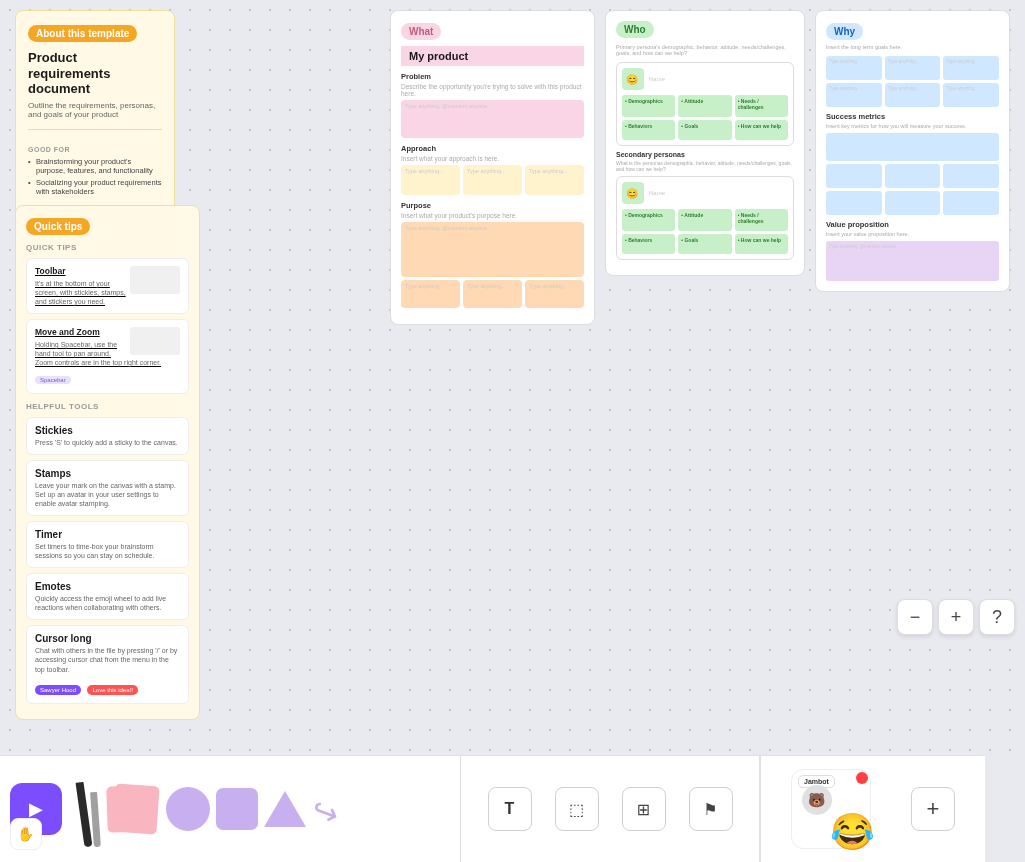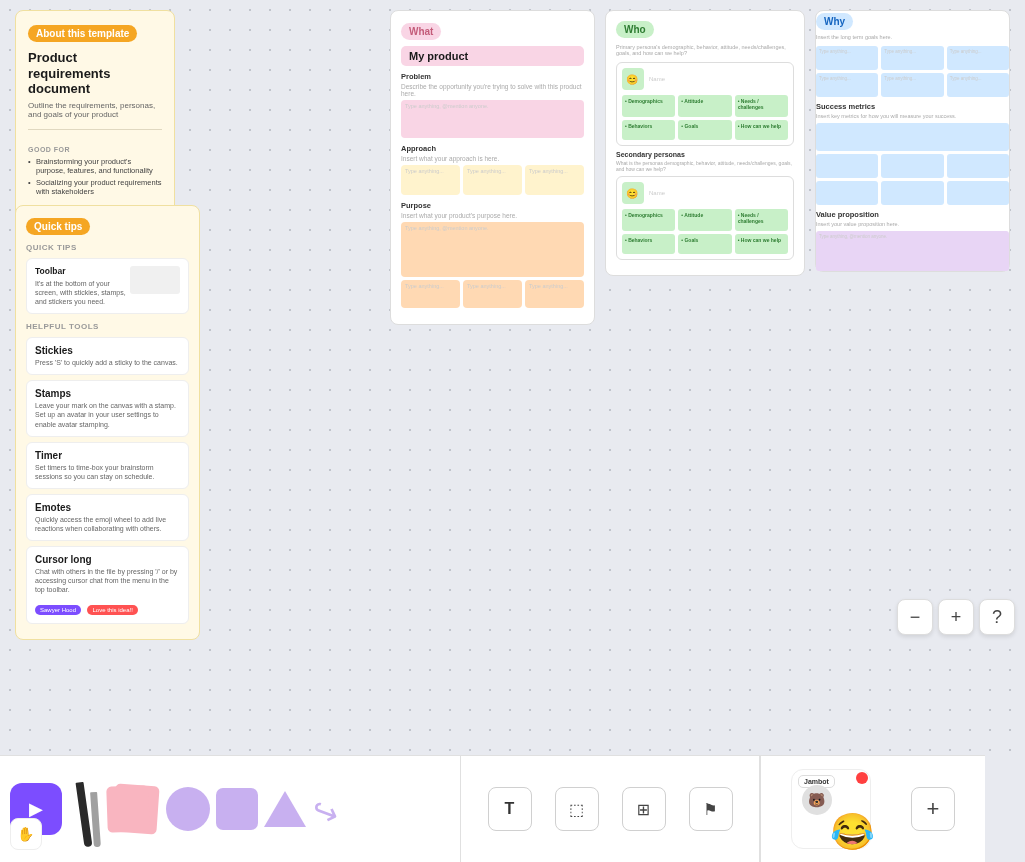--- a/index.html
+++ b/index.html
@@ -130,20 +130,21 @@
       text-transform: uppercase;
       letter-spacing: 0.5px;
       margin-bottom: 6px;
     }
     .tip-item {
       background: white;
       border-radius: 6px;
       padding: 7px 8px;
       margin-bottom: 5px;
       border: 1px solid #eee;
+      text-decoration: underline;
     }
     .tip-title {
       font-size: 8.5px;
       font-weight: 700;
       color: #1a1a1a;
       margin-bottom: 3px;
     }
     .tip-desc {
       font-size: 7px;
       color: #666;
@@ -225,21 +226,21 @@
       border-radius: 12px;
       display: inline-block;
       margin-bottom: 6px;
     }
     .what-product-name {
       font-size: 11px;
       font-weight: 700;
       color: #1a1a1a;
       background: #f9d5e5;
       padding: 4px 8px;
-      border-radius: 5px;
+      border-radius: 0;
       margin-bottom: 6px;
     }
     .what-section {
       margin-bottom: 6px;
     }
     .what-section-title {
       font-size: 7.5px;
       font-weight: 700;
       color: #333;
       margin-bottom: 2px;
@@ -388,20 +389,21 @@
     }
 
     
     .why-panel {
       position: absolute;
       left: 815px;
       top: 10px;
       width: 195px;
       background: white;
       border-radius: 8px;
+      padding: 10px;
       border: 1px solid #ddd;
     }
     .why-badge {
       background: #d0e8ff;
       color: #1565c0;
       font-size: 10px;
       font-weight: 700;
       padding: 3px 8px;
       border-radius: 12px;
       display: inline-block;
@@ -638,20 +640,28 @@
     <div class="quick-section-label">QUICK TIPS</div>
 
     <div class="tip-item">
       <div class="clearfix">
         <div class="tip-img-placeholder"></div>
         <div class="tip-title">Toolbar</div>
         <div class="tip-desc">It's at the bottom of your screen, with stickies, stamps, and stickers you need.</div>
       </div>
     </div>
 
+    <div class="tip-item">
+      <div class="clearfix">
+        <div class="tip-img-placeholder"></div>
+        <div class="tip-title">Move and Zoom</div>
+        <div class="tip-desc">Holding Spacebar, use the hand tool to pan around. Zoom controls are in the top right corner.</div>
+        <div class="tip-spacer-badge">Spacebar</div>
+      </div>
+    </div>
 
 
     <div class="helpful-section-label">HELPFUL TOOLS</div>
 
     <div class="tool-item">
       <div class="tool-title">Stickies</div>
       <div class="tool-desc">Press 'S' to quickly add a sticky to the canvas.</div>
     </div>
 
     <div class="tool-item">

